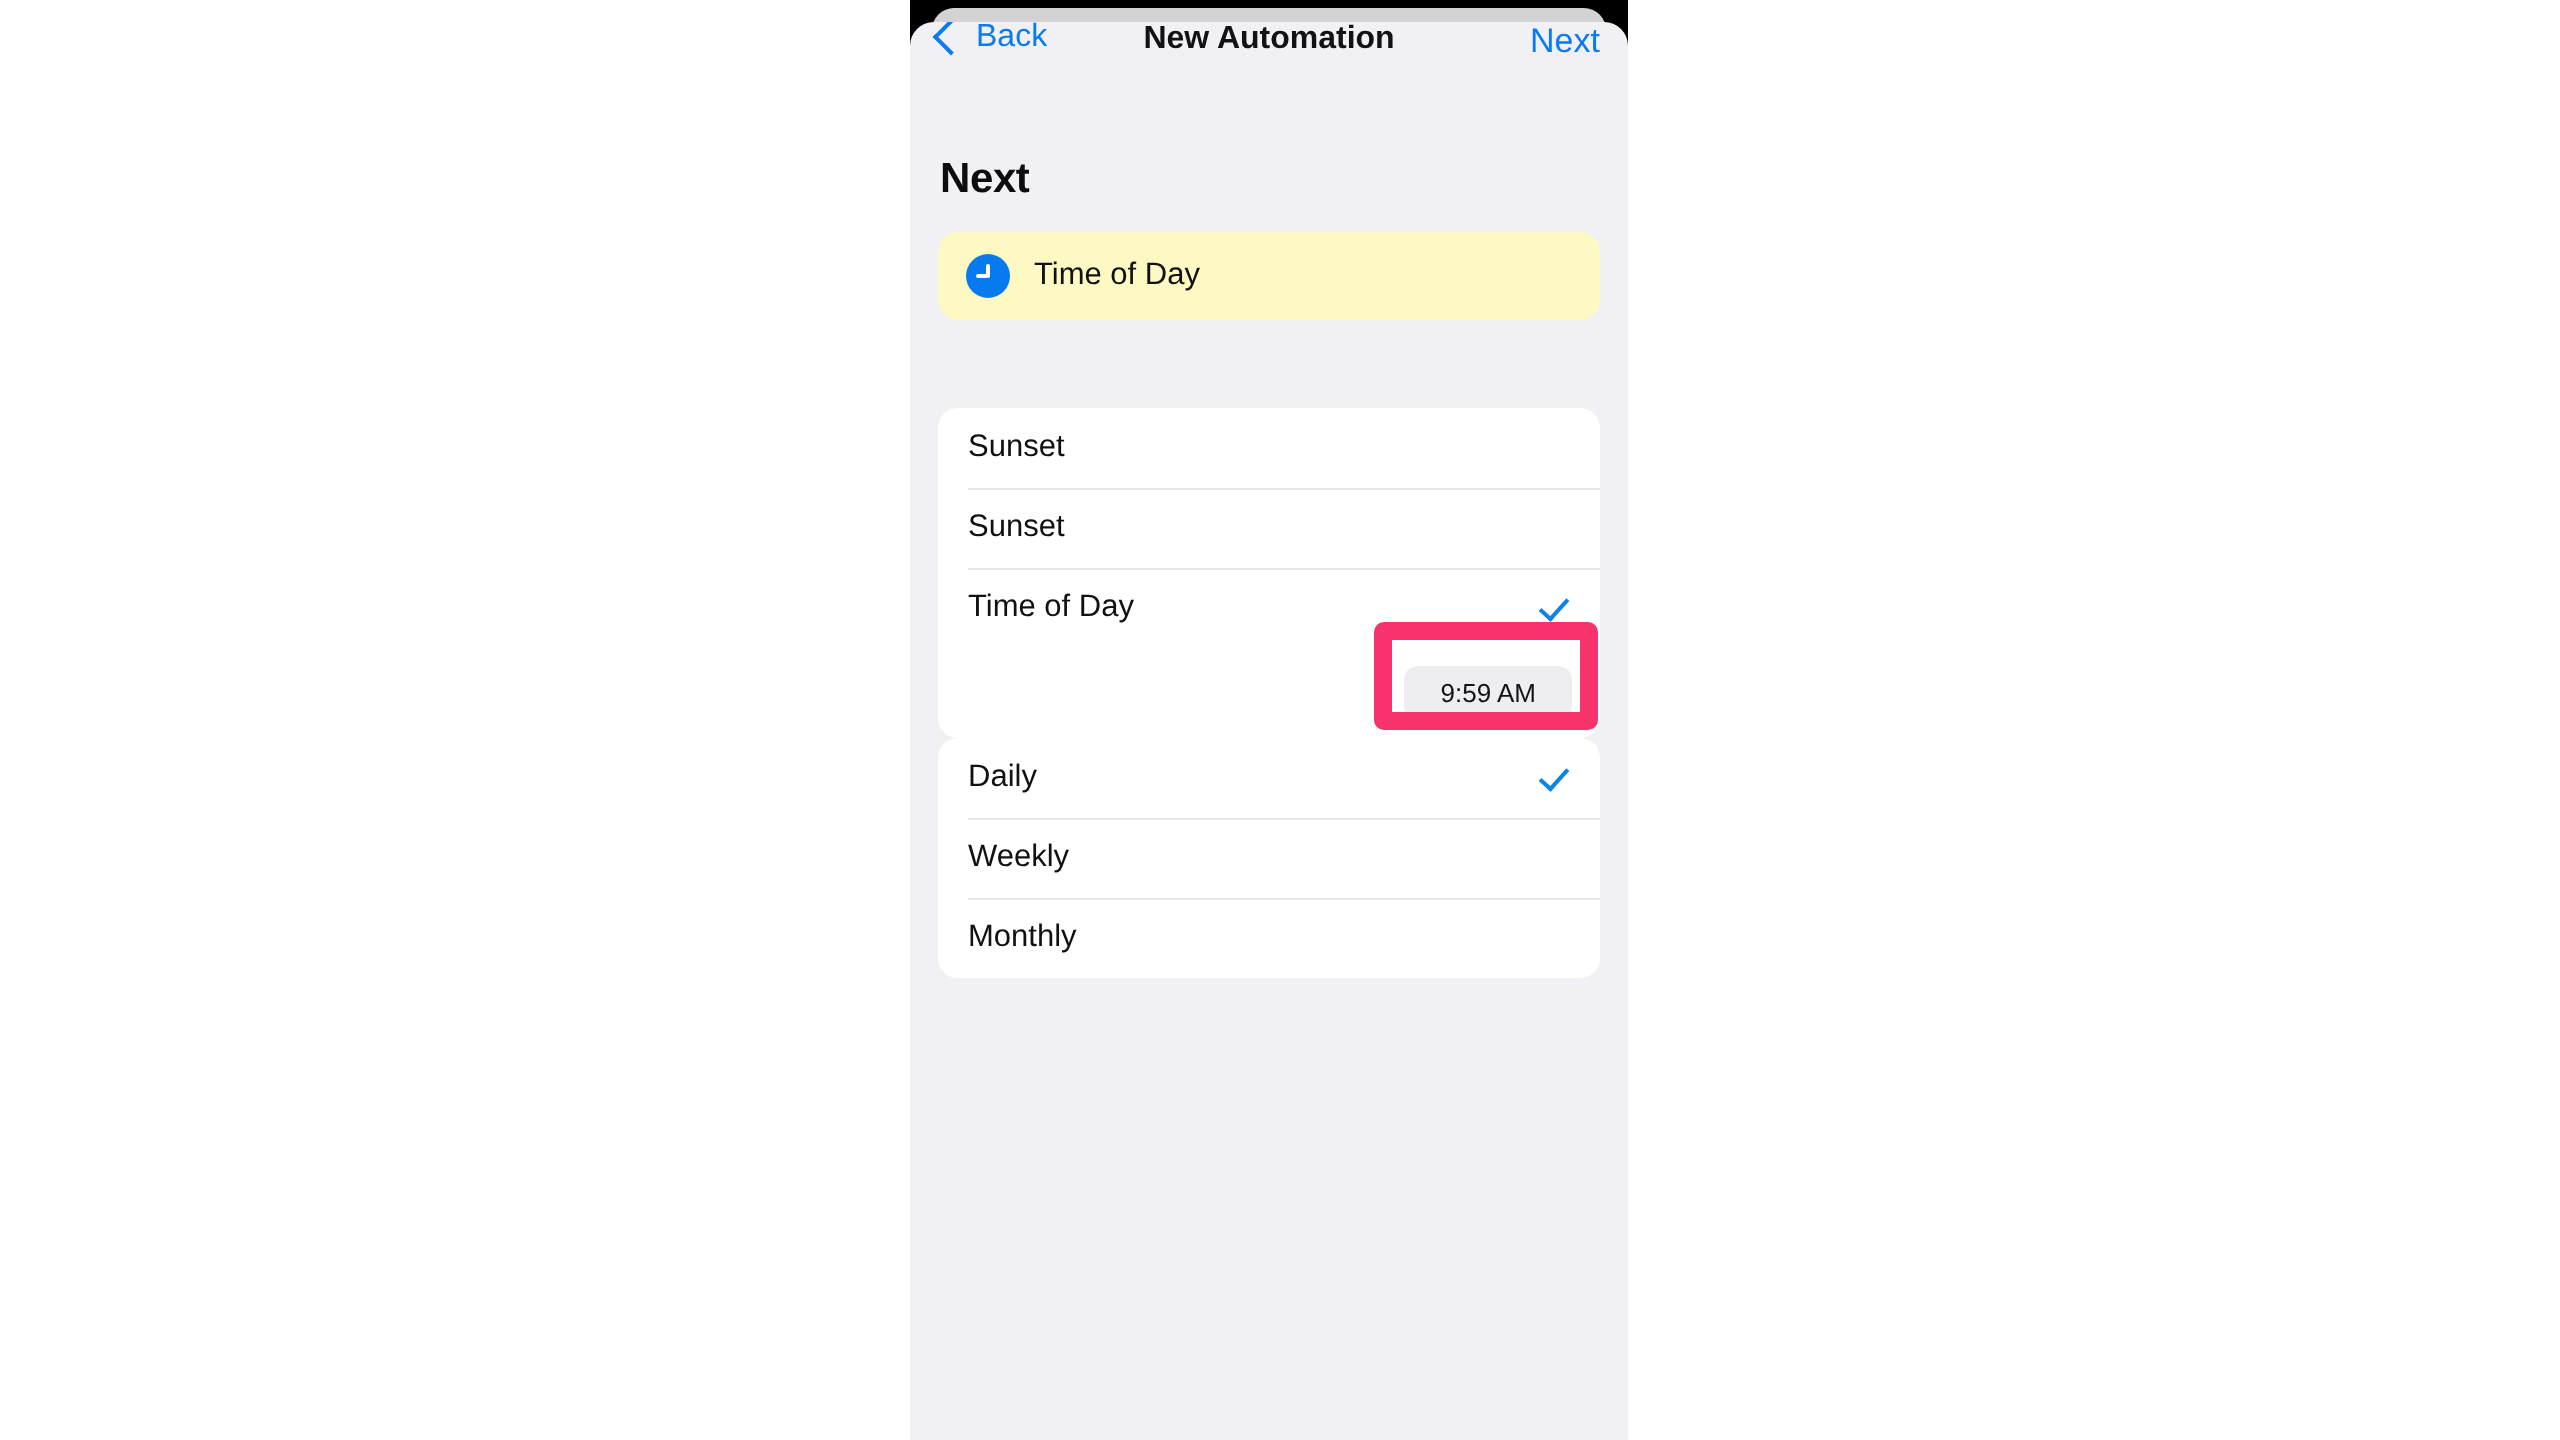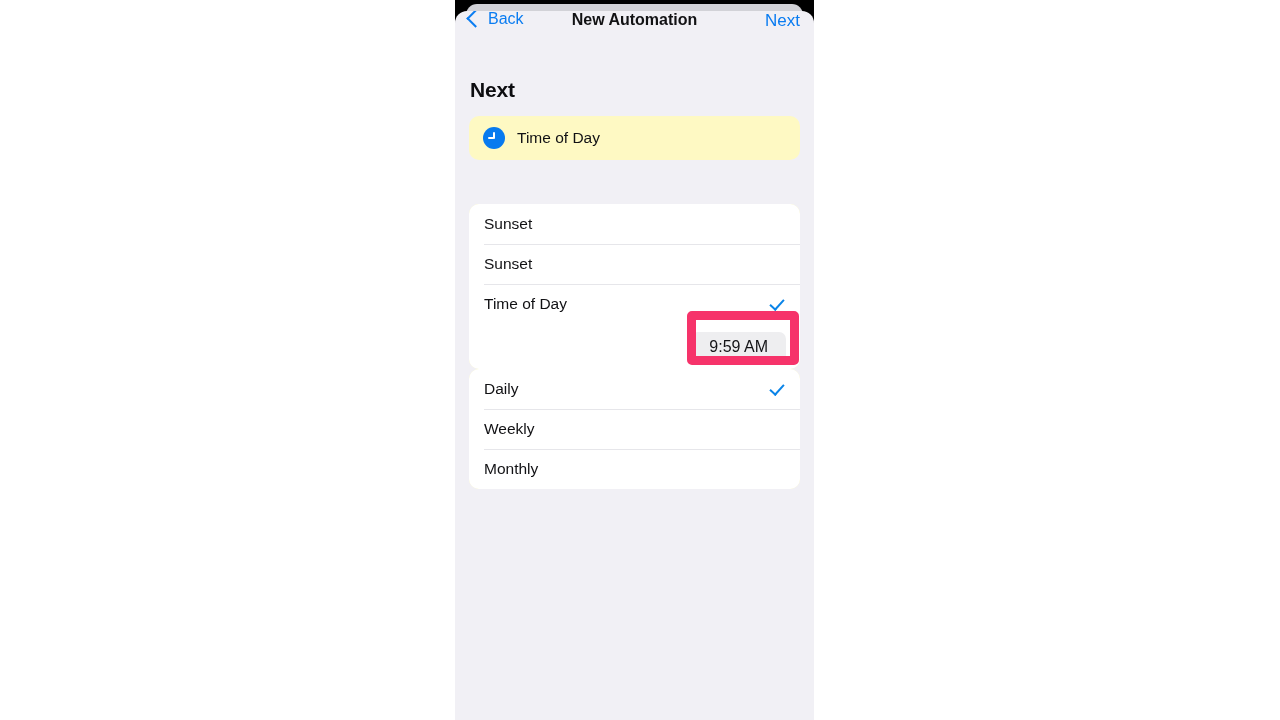--- a/index.html
+++ b/index.html
@@ -215,21 +215,21 @@
     align-items: center;
     justify-content: flex-end;
     height: 45px;
     padding: 0 14px;
     background: #ffffff;
   }
   .time-pill {
     background: #eeeef0;
     border-radius: 7px;
     padding: 6px 18px;
-    font-size: 16px;
+    font-size: 13px;
     color: #141417;
     cursor: pointer;
   }
 
   .group-header {
     font-size: 11.5px;
     color: #8b8b91;
     letter-spacing: 0.45px;
     margin: 22px 0 7px 15px;
   }

